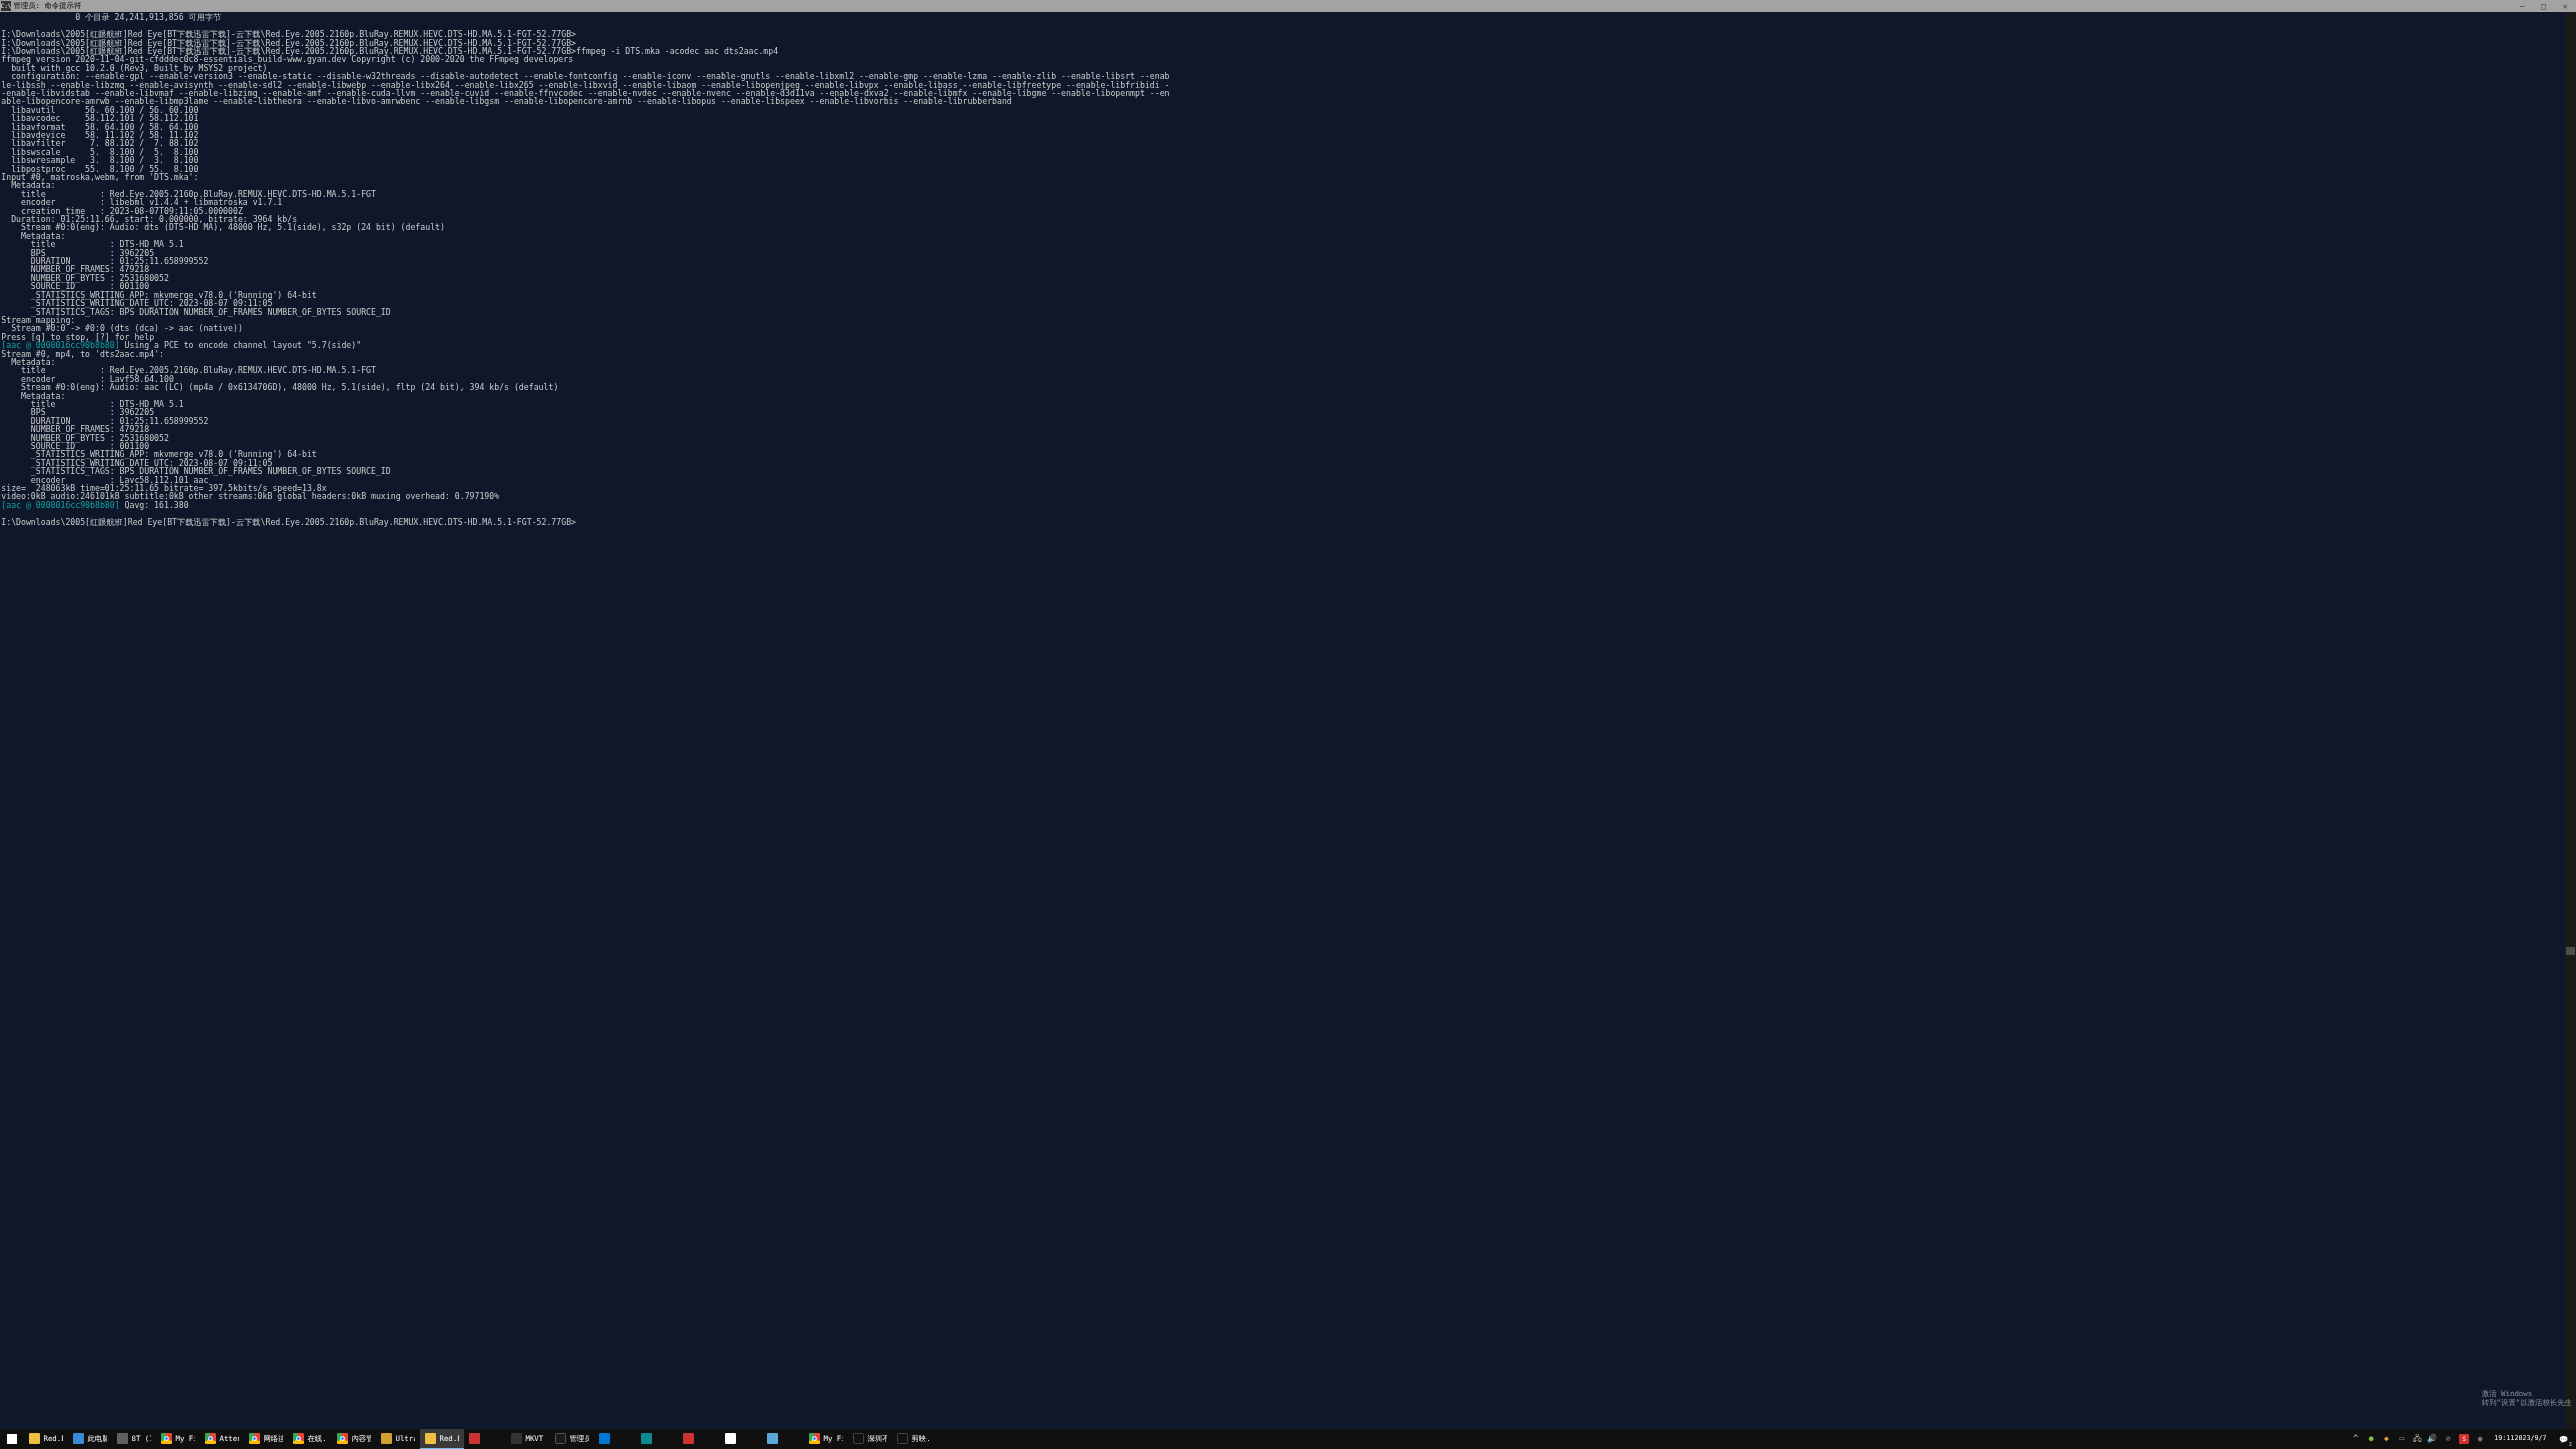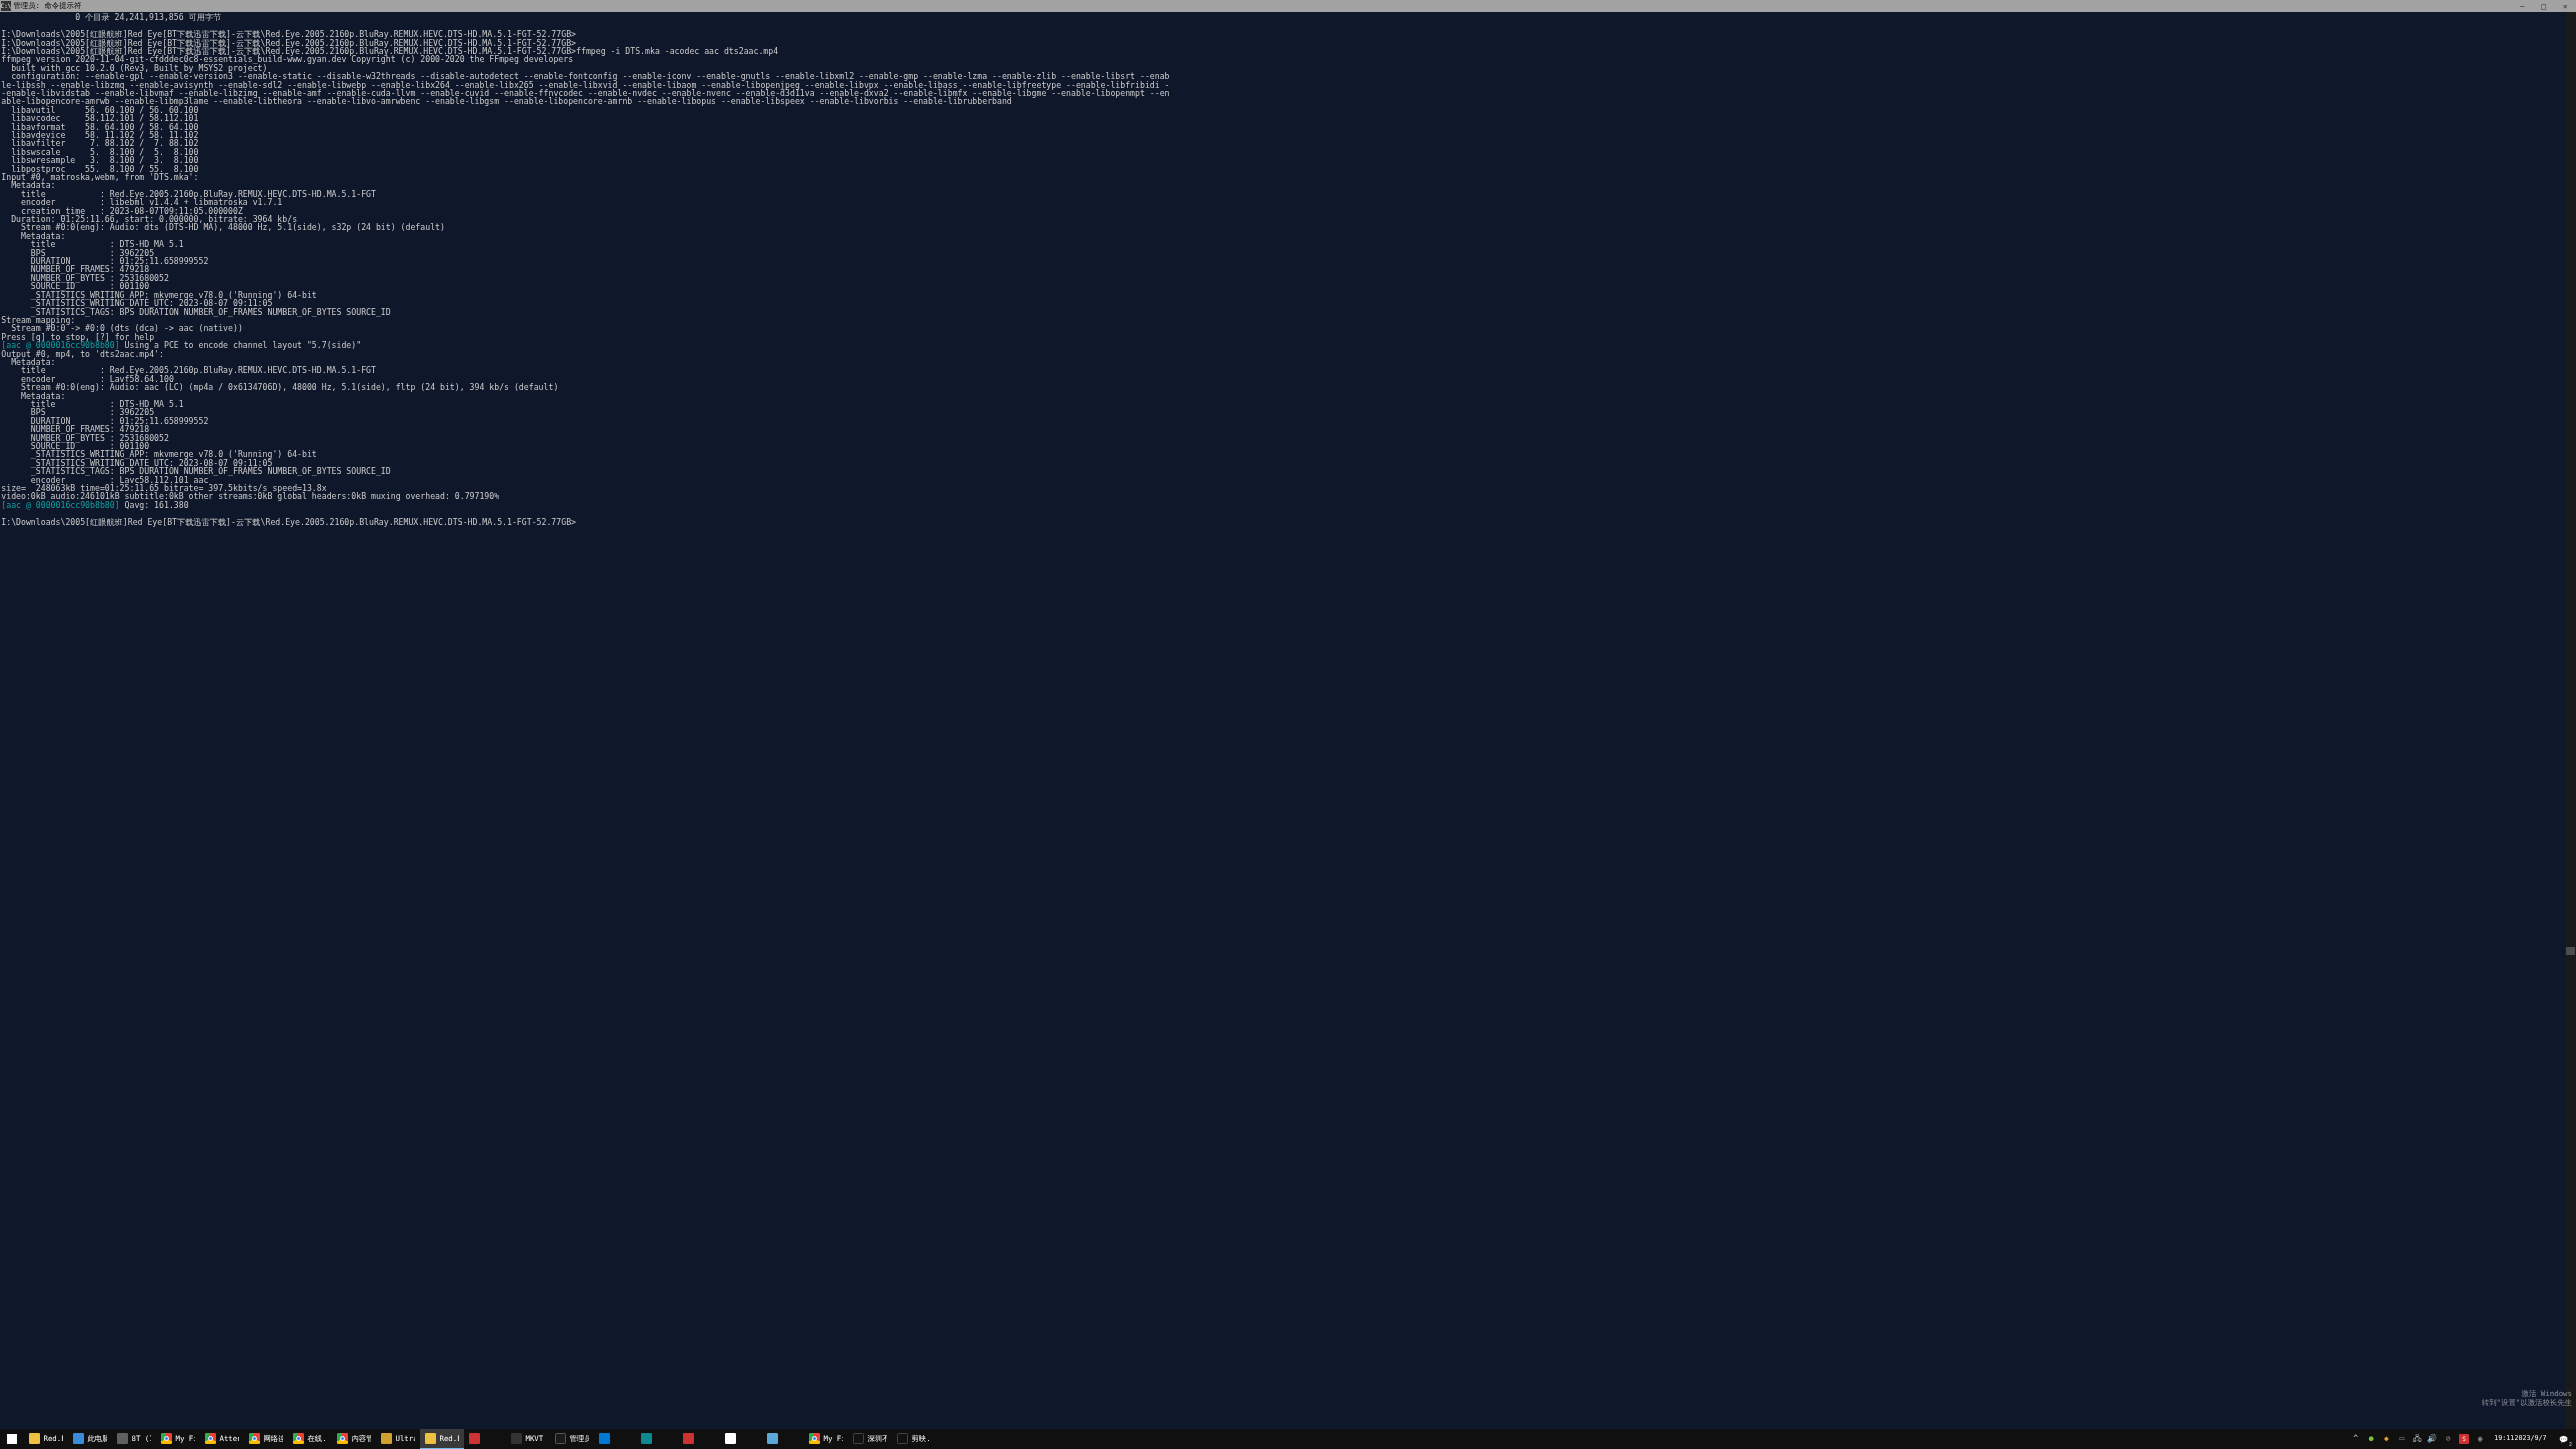--- a/index.html
+++ b/index.html
@@ -28,21 +28,21 @@
 .taskbar .task { display: flex; align-items: center; gap: 3.4px; padding: 0 5.4px; min-width: 42px; max-width: 44px; border-bottom: 1.3px solid transparent; overflow: hidden; white-space: nowrap; }
 .taskbar .task.active { background: #3a3a3a; border-bottom-color: #76b9ed; }
 .taskbar .task .ticon { width: 10.7px; height: 10.7px; flex-shrink: 0; border-radius: 1.3px; display: flex; align-items: center; justify-content: center; font-size: 6.7px; }
 .taskbar .task .tlabel { font-size: 7.4px; overflow: hidden; text-overflow: clip; }
 .taskbar .spacer { flex: 1; }
 .taskbar .tray { display: flex; align-items: center; gap: 6px; padding: 0 4px; }
 .taskbar .tray .ticon { width: 9.4px; height: 9.4px; font-size: 8px; display: flex; align-items: center; justify-content: center; color: #ccc; }
 .taskbar .clock { display: flex; align-items: center; justify-content: center; padding: 0 5.4px; font-size: 6.7px; line-height: 7.4px; }
 .taskbar .notif { width: 24px; display: flex; align-items: center; justify-content: center; position: relative; }
 .taskbar .notif .badge { position: absolute; bottom: 2px; right: 4px; font-size: 5.4px; background: none; color: #ccc; }
-.watermark { position: absolute; right: 4px; bottom: 21.5px; color: rgba(255,255,255,0.5); font-size: 7.4px; text-align: right; line-height: 8.7px; }
+.watermark { position: absolute; right: 4px; bottom: 21.5px; color: rgba(255,255,255,0.5); font-size: 7.4px; line-height: 8.7px; }
 
 
 .ic-folder { background: #f0c040; }
 .ic-pc { background: #3a8bd8; }
 .ic-drive { background: #606060; }
 .ic-chrome { background: conic-gradient(#ea4335 0 120deg,#fbbc05 120deg 240deg,#34a853 240deg 360deg); border-radius: 50%; position: relative; }
 .ic-chrome::after { content:""; position:absolute; inset:2.7px; background:#4285f4; border-radius:50%; border:0.7px solid #fff; }
 .ic-ue { background: #d0a030; color:#000; }
 .ic-cmd { background: #1a1a1a; border:0.7px solid #555; }
 .ic-edge { background: #0078d4; border-radius:2px; }
@@ -99,21 +99,21 @@
       NUMBER_OF_FRAMES: 479218
       NUMBER_OF_BYTES : 2531680052
       SOURCE_ID       : 001100
       _STATISTICS_WRITING_APP: mkvmerge v78.0 ('Running') 64-bit
       _STATISTICS_WRITING_DATE_UTC: 2023-08-07 09:11:05
       _STATISTICS_TAGS: BPS DURATION NUMBER_OF_FRAMES NUMBER_OF_BYTES SOURCE_ID</span>
 <span>Stream mapping:
   Stream #0:0 -&gt; #0:0 (dts (dca) -&gt; aac (native))
 Press [q] to stop, [?] for help</span>
 <span class="aac">[aac @ 0000016cc90b8b80]</span><span> Using a PCE to encode channel layout "5.7(side)"</span>
-<span>Output #0, mp4, to 'dts2aac.mp4':</span>
+<span>Stream #0, mp4, to 'dts2aac.mp4':</span>
 <span>  Metadata:
     title           : Red.Eye.2005.2160p.BluRay.REMUX.HEVC.DTS-HD.MA.5.1-FGT
     encoder         : Lavf58.64.100
     Stream #0:0(eng): Audio: aac (LC) (mp4a / 0x6134706D), 48000 Hz, 5.1(side), fltp (24 bit), 394 kb/s (default)
     Metadata:
       title           : DTS-HD MA 5.1
       BPS             : 3962205
       DURATION        : 01:25:11.658999552
       NUMBER_OF_FRAMES: 479218
       NUMBER_OF_BYTES : 2531680052

